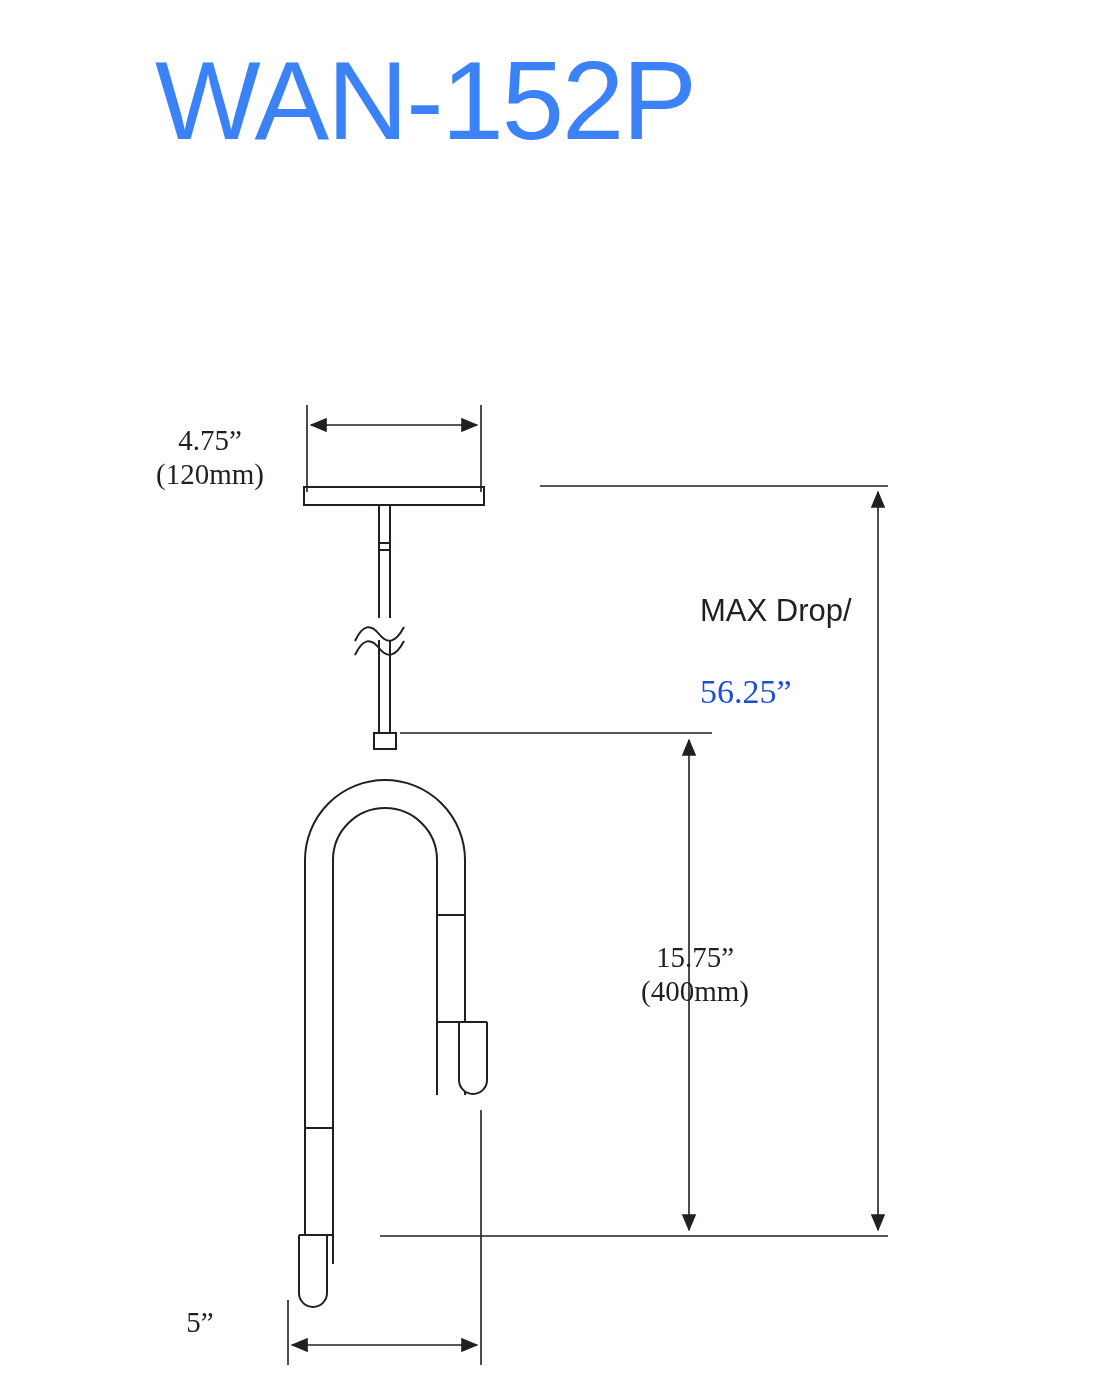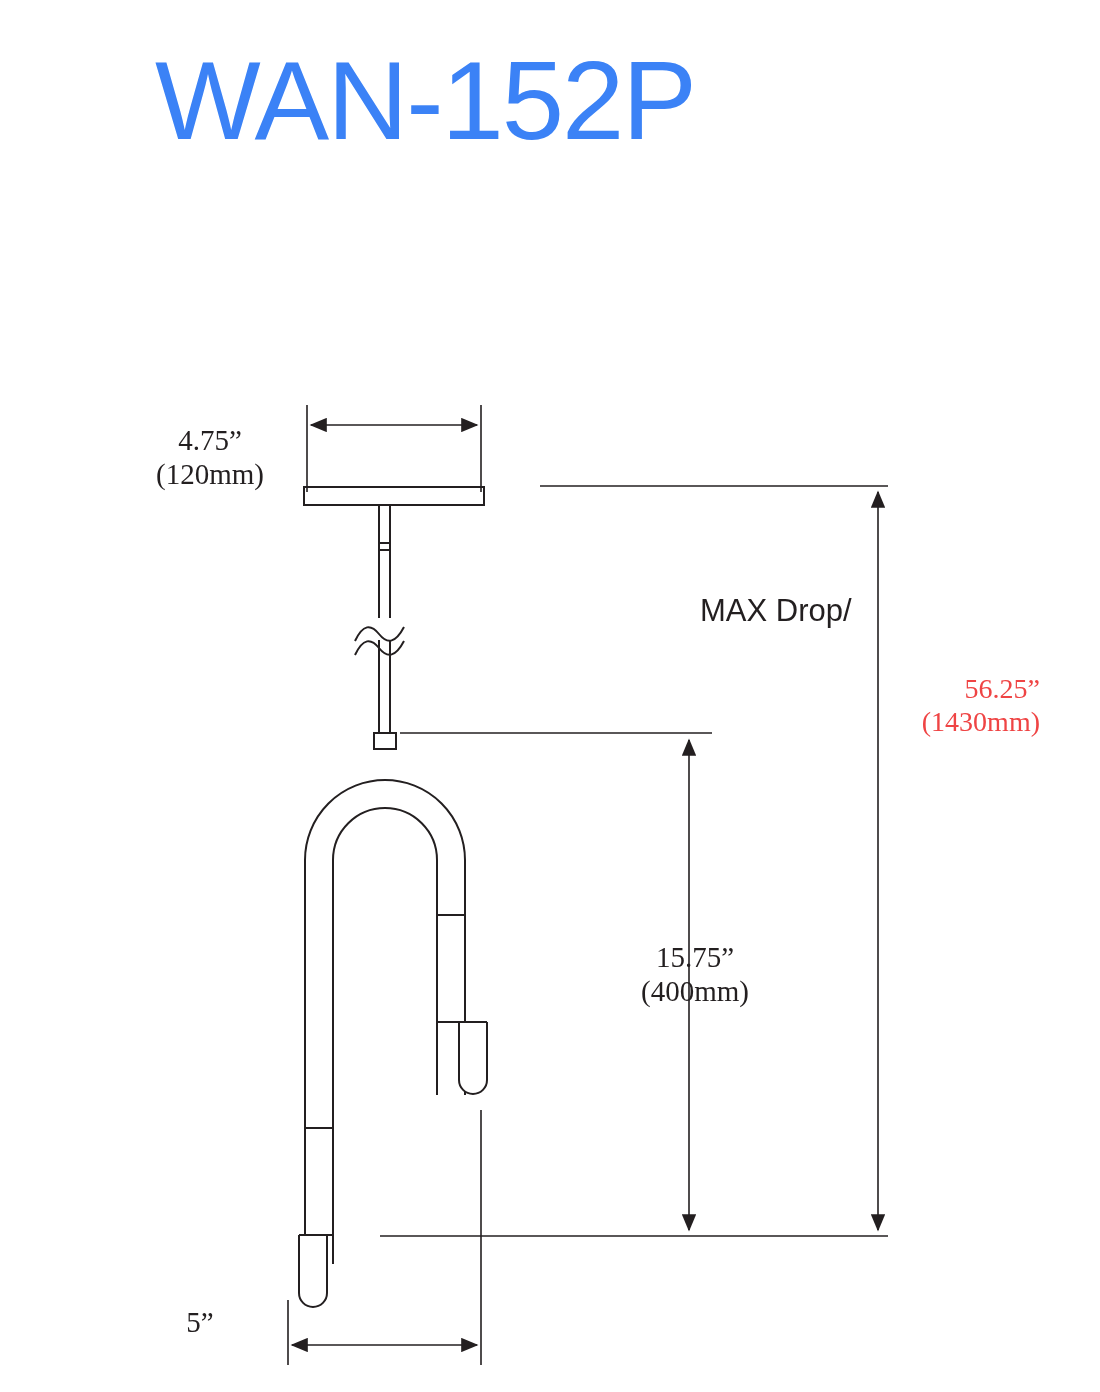--- a/index.html
+++ b/index.html
@@ -64,24 +64,24 @@
     font-size: 31px;
     color: #231f20;
     line-height: 1.2;
     white-space: nowrap;
   }
   #label-max-drop-dims {
     position: absolute;
     left: 700px;
     top: 672px;
     width: 340px;
-    text-align: right;
+    text-align: left;
     font-family: "Liberation Serif", serif;
-    font-size: 28px;
-    color: #ef4444;
+    font-size: 34px;
+    color: #1d4ed8;
     line-height: 1.18;
   }
   svg#drawing {
     position: absolute;
     left: 0;
     top: 0;
   }
 </style>
 </head>
 <body>
@@ -204,16 +204,15 @@
     <div>15.75”</div>
     <div>(400mm)</div>
   </div>
 
   <div id="label-max-drop">
     <div>MAX Drop/</div>
   </div>
 
   <div id="label-max-drop-dims">
     <div>56.25”</div>
-    <div>(1430mm)</div>
   </div>
 
 </div>
 
 </body></html>

